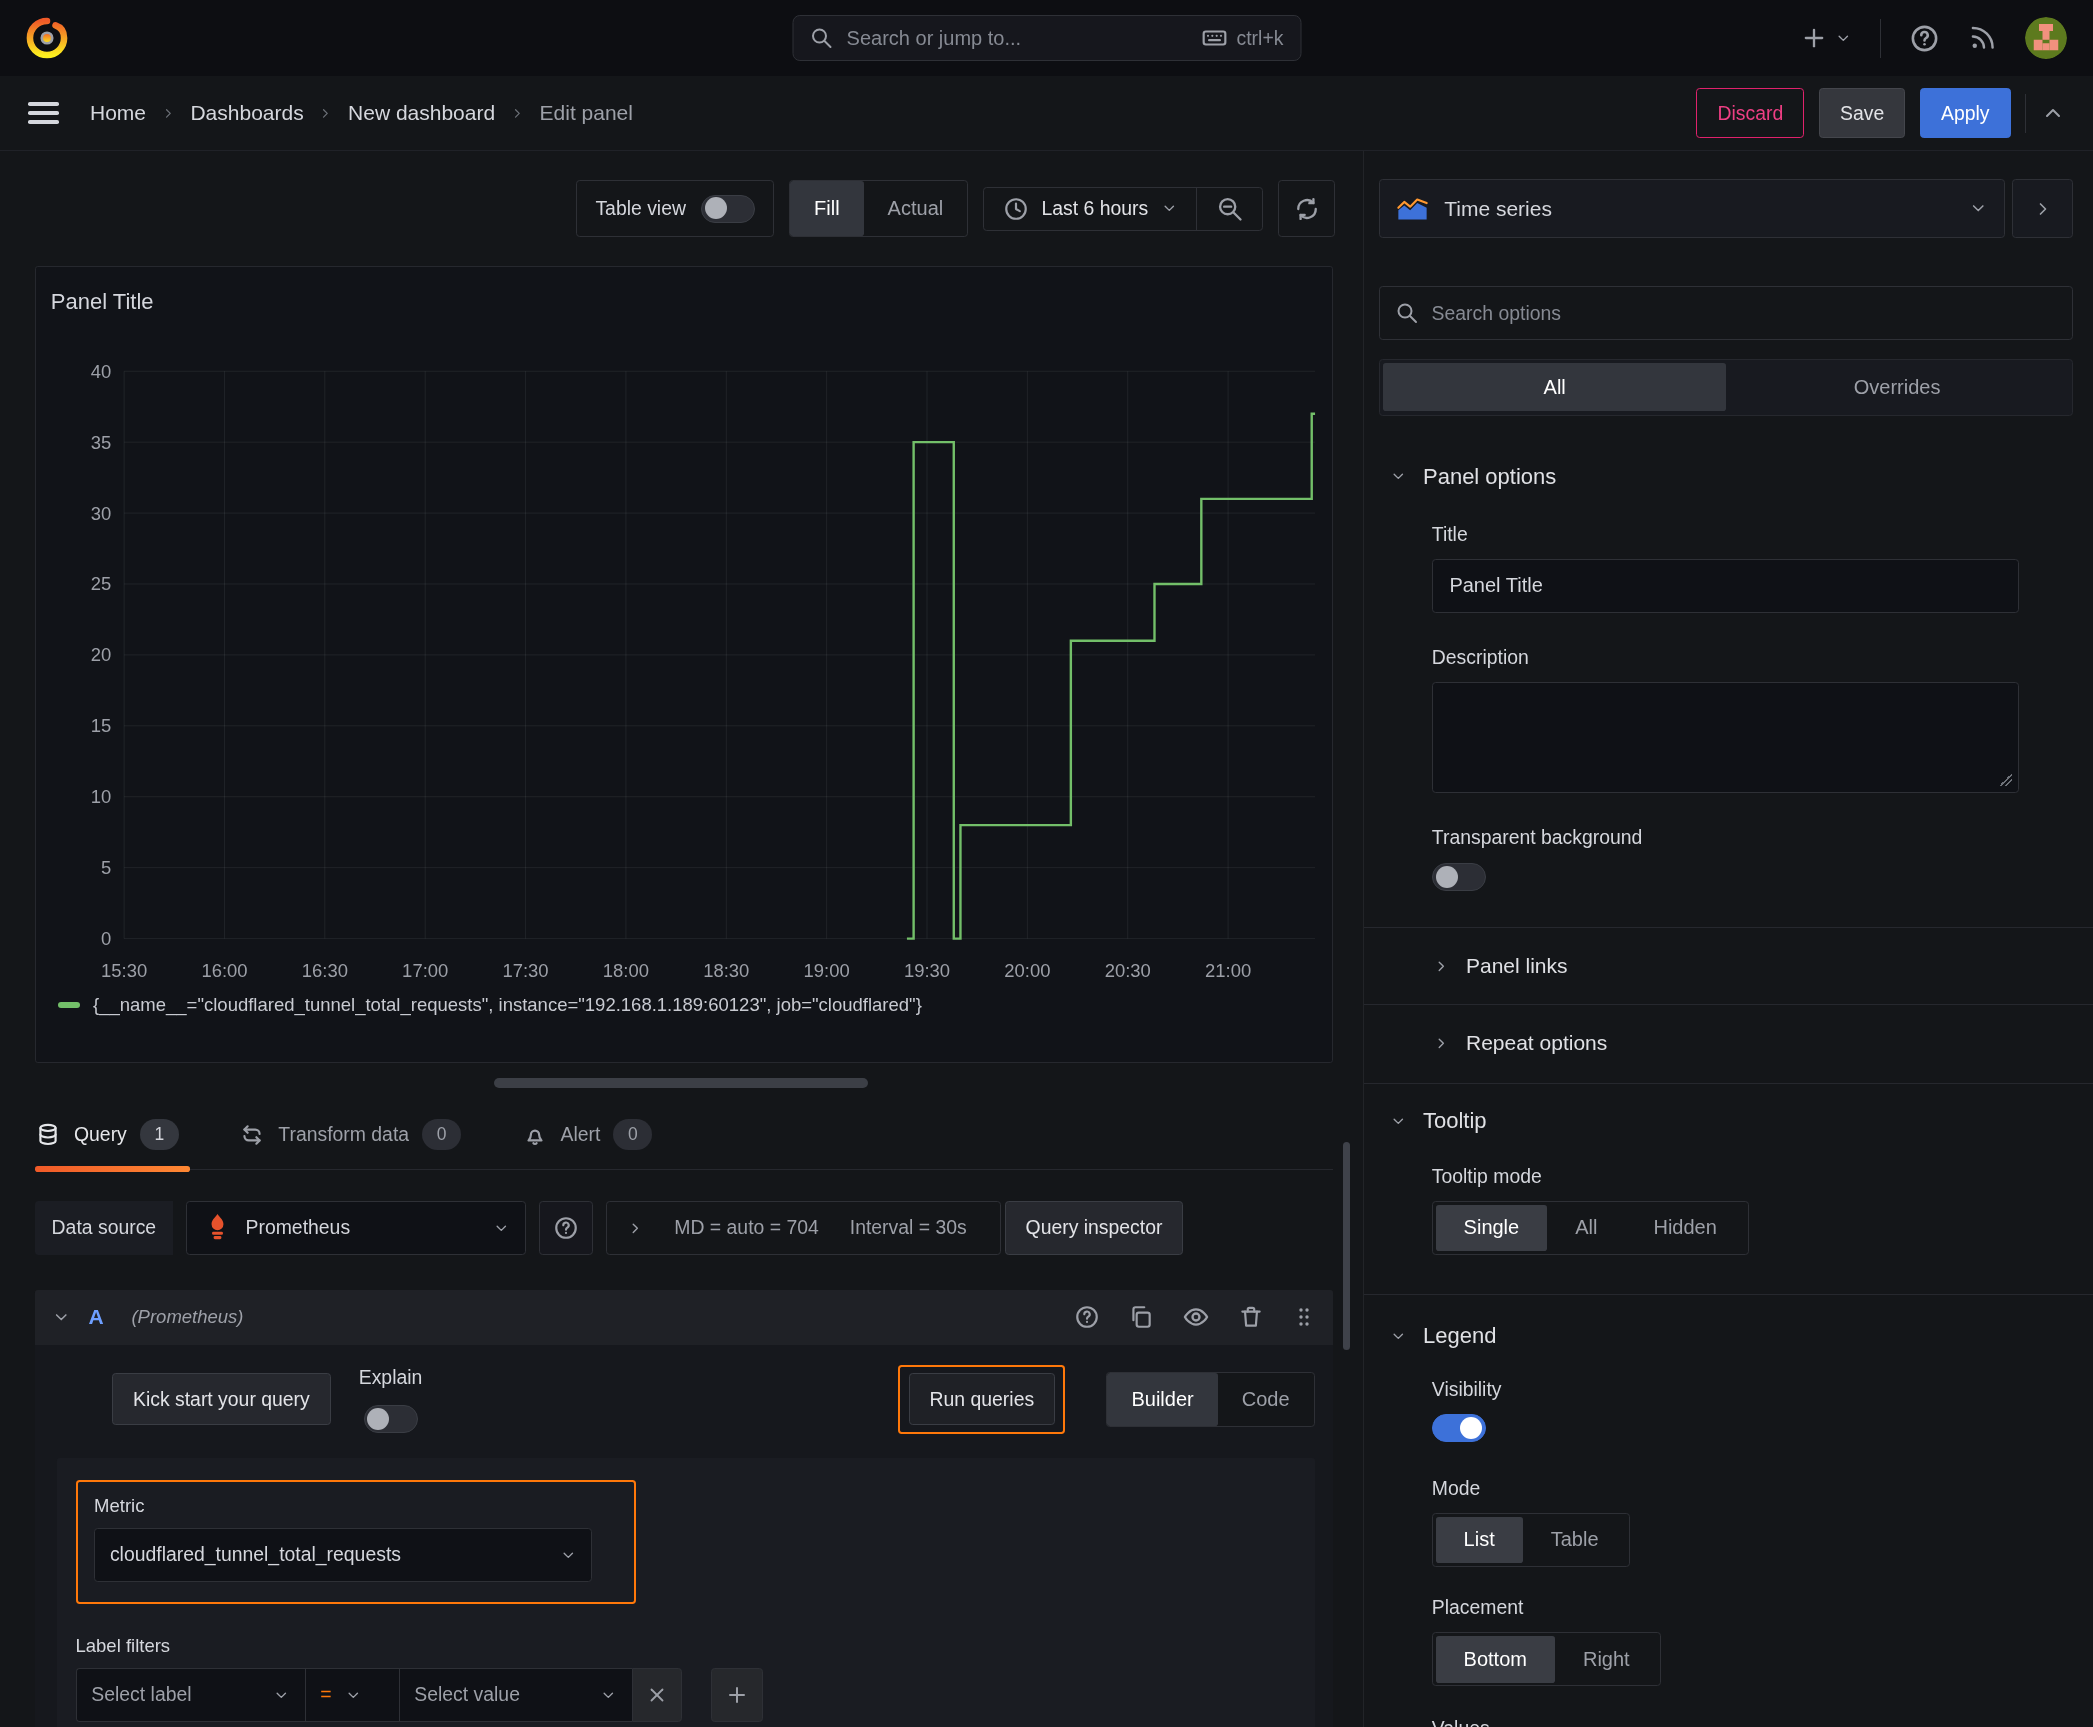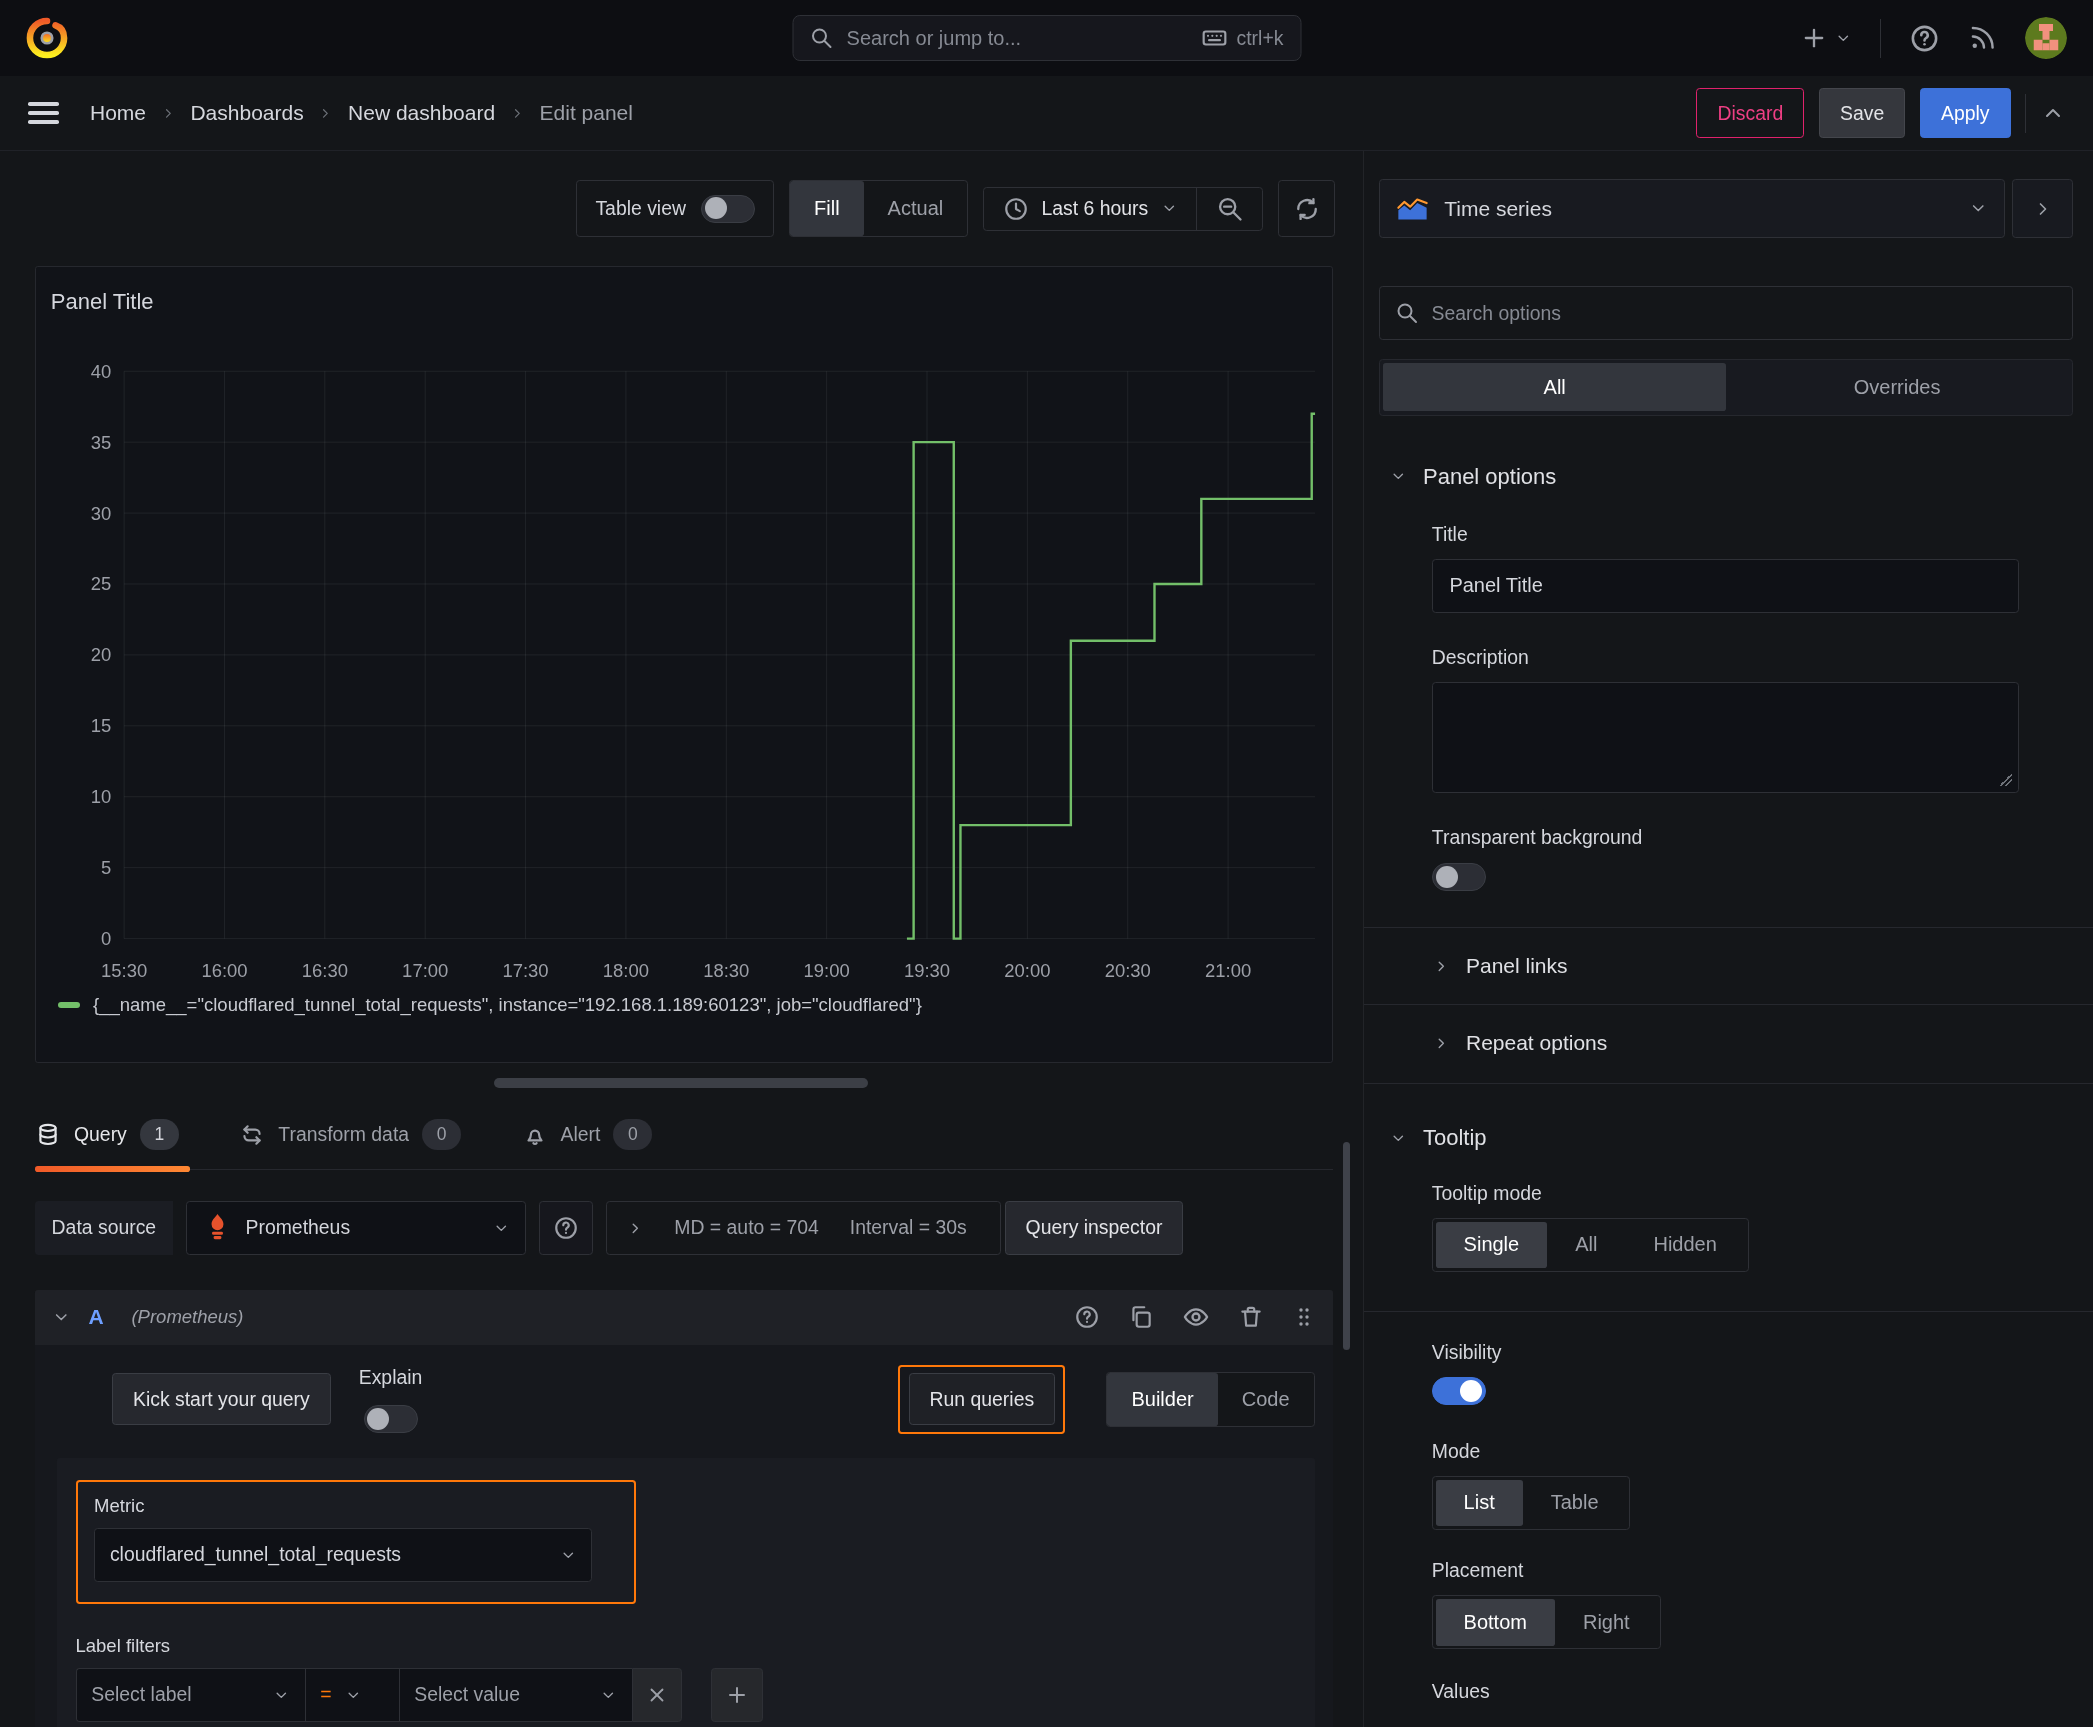--- a/index.html
+++ b/index.html
@@ -657,21 +657,21 @@
         <span class="icon">
           <svg width="16.6" height="16.6" viewBox="0 0 24 24">
               <path d="M9 6l6 6-6 6"></path>
             </svg>
         </span>
         <span>Repeat options</span>
       </div>
     </div>
     <div class="side-divider"></div>
 
-    <div style="margin-top:41px; padding-left:11px;">
+    <div style="margin-top:24px; padding-left:11px;">
       <div class="side-section-head">
         <span class="icon">
           <svg width="16.6" height="16.6" viewBox="0 0 24 24">
               <path d="M6 9l6 6 6-6"></path>
             </svg>
         </span>
         <span>Tooltip</span>
       </div>
       <div style="padding-left:42px;">
         <div class="side-label" style="margin-top:31px;">Tooltip mode</div>
@@ -679,20 +679,28 @@
           <span class="seg active">Single</span>
           <span class="seg">All</span>
           <span class="seg">Hidden</span>
         </div>
       </div>
     </div>
 
     <div class="side-divider" style="margin-top:39px;"></div>
 
     <div style="margin-top:28px; padding-left:11px;">
+      <div class="side-section-head">
+        <span class="icon">
+          <svg width="16.6" height="16.6" viewBox="0 0 24 24">
+              <path d="M6 9l6 6 6-6"></path>
+            </svg>
+        </span>
+        <span>Legend</span>
+      </div>
       <div style="padding-left:42px;">
         <div class="side-label" style="margin-top:29.5px;">Visibility</div>
         <span class="toggle on" style="margin-top:13px; display:inline-block;"><span class="knob"></span></span>
         <div class="side-label" style="margin-top:29.5px;">Mode</div>
         <div class="seg-sm" style="margin-top:13px;">
           <span class="seg active">List</span>
           <span class="seg">Table</span>
         </div>
         <div class="side-label" style="margin-top:29.5px;">Placement</div>
         <div class="seg-sm" style="margin-top:13px;">

